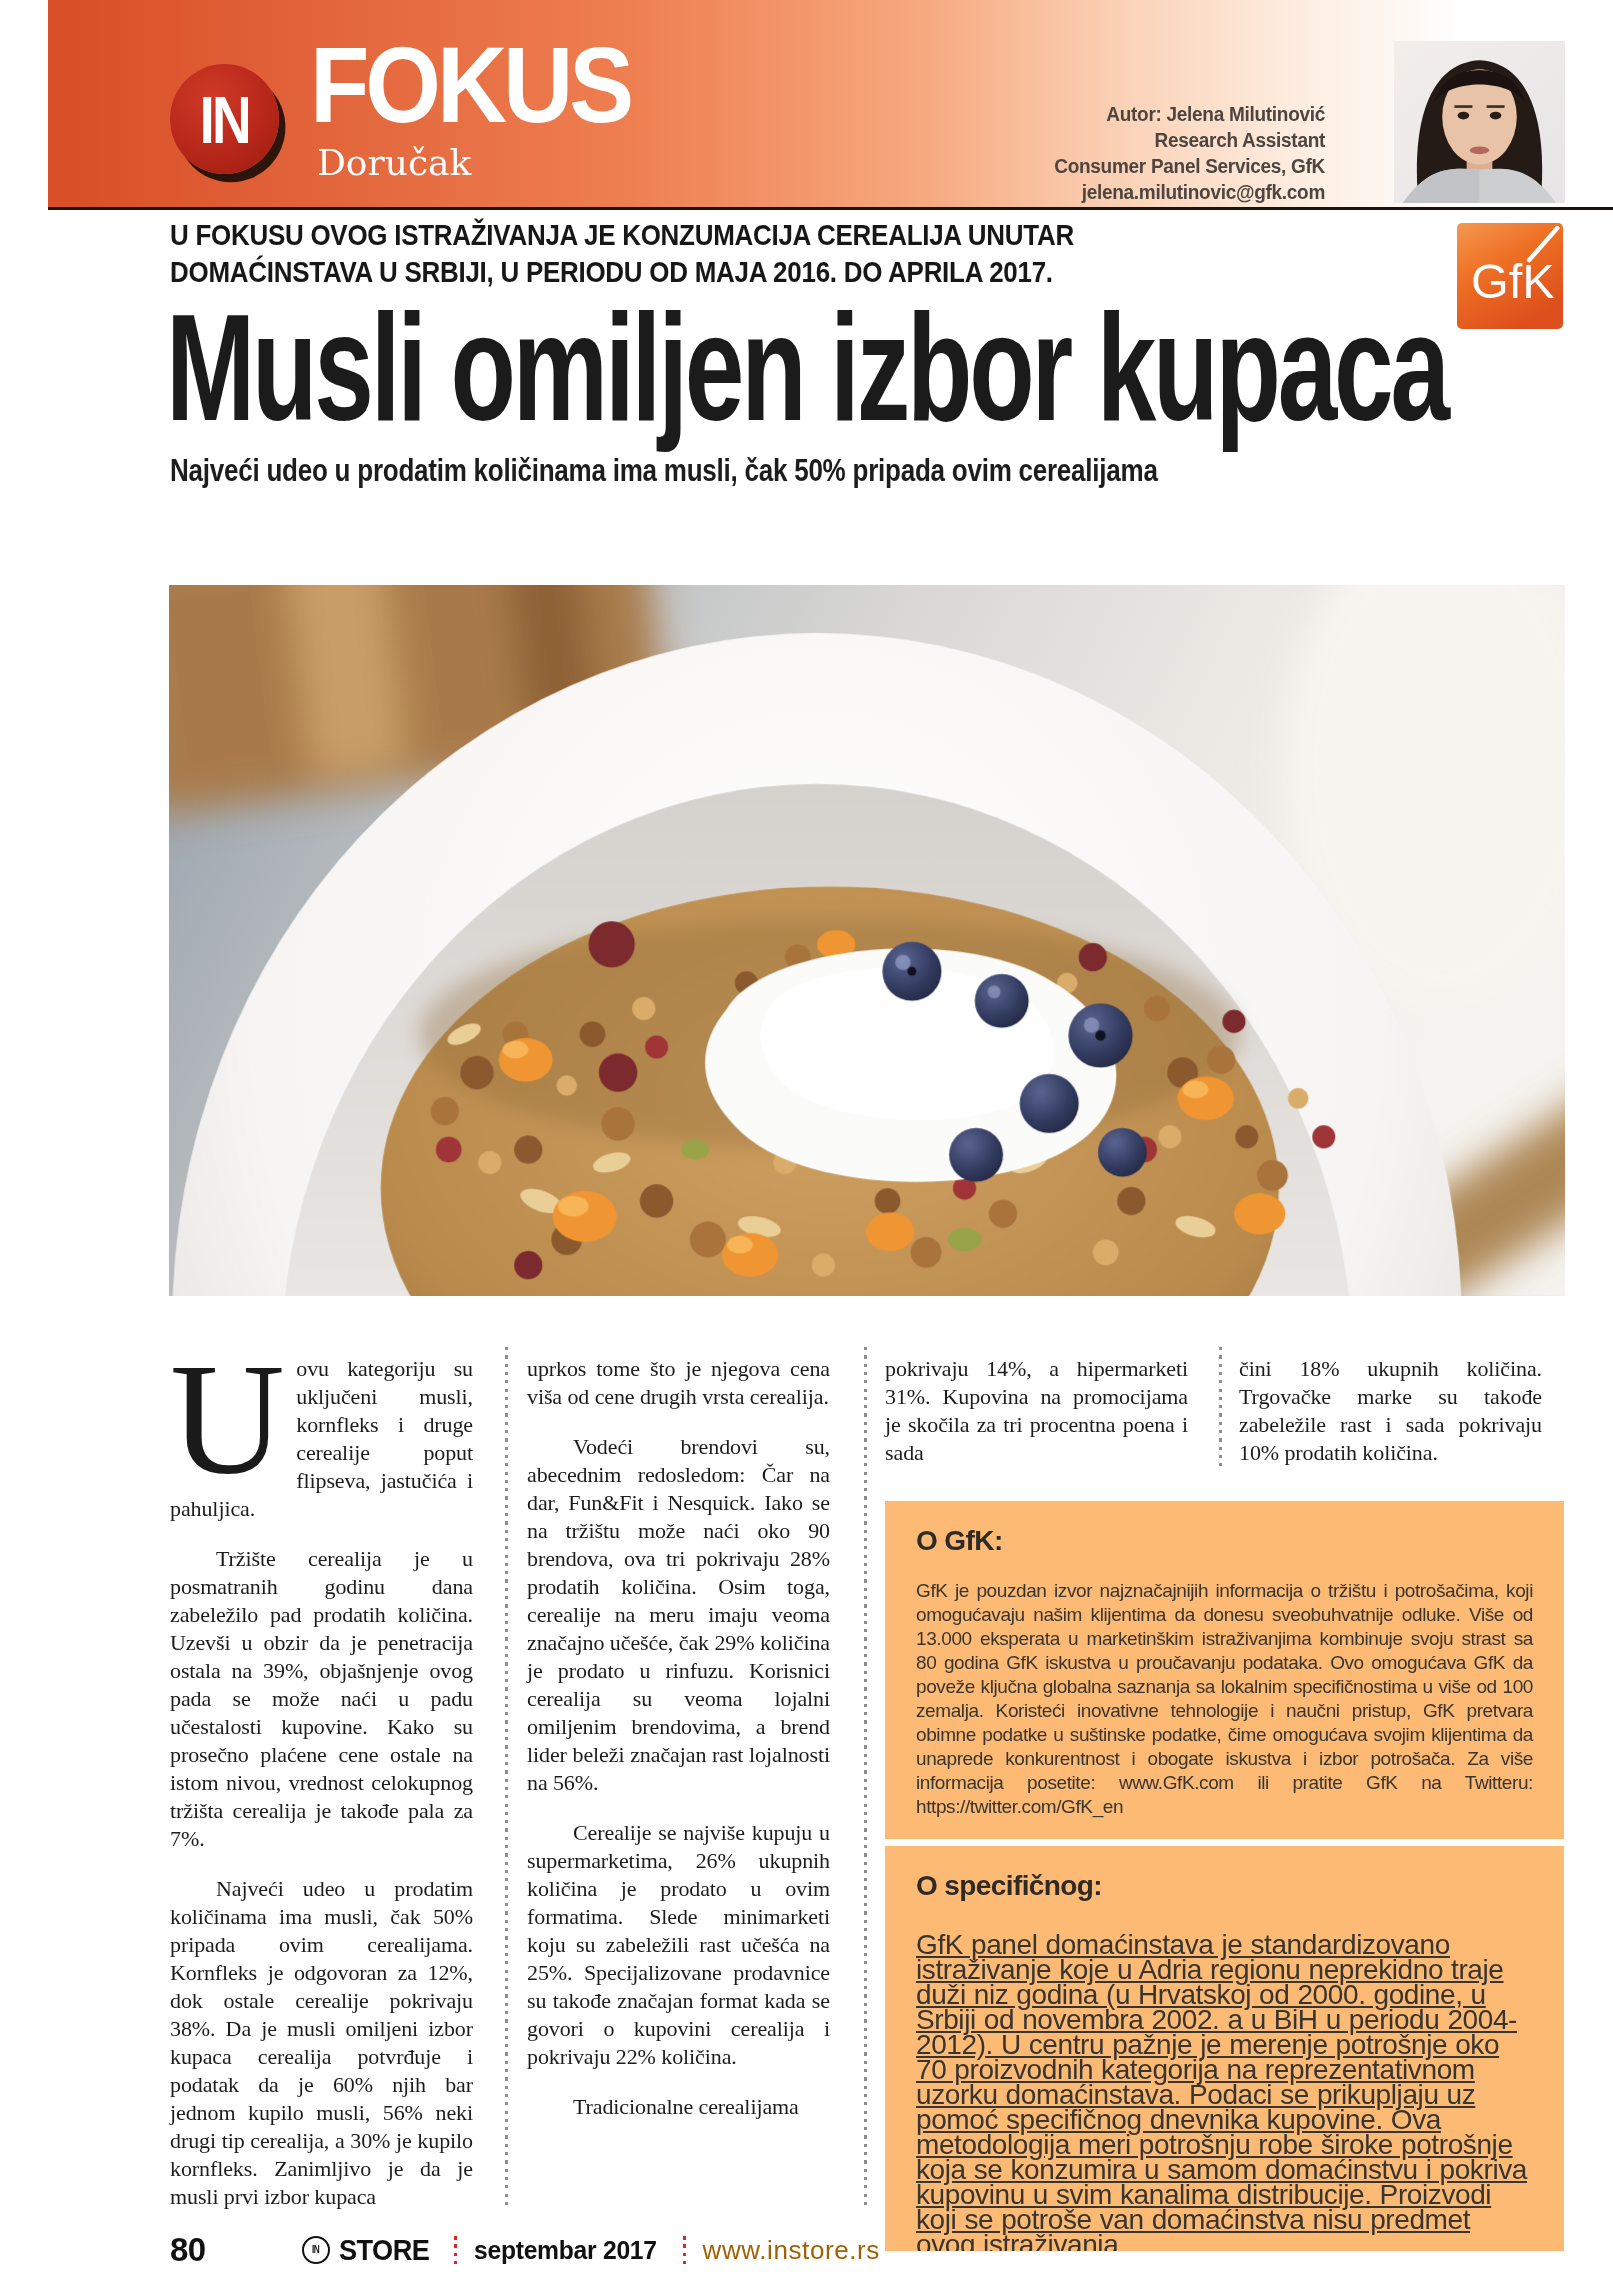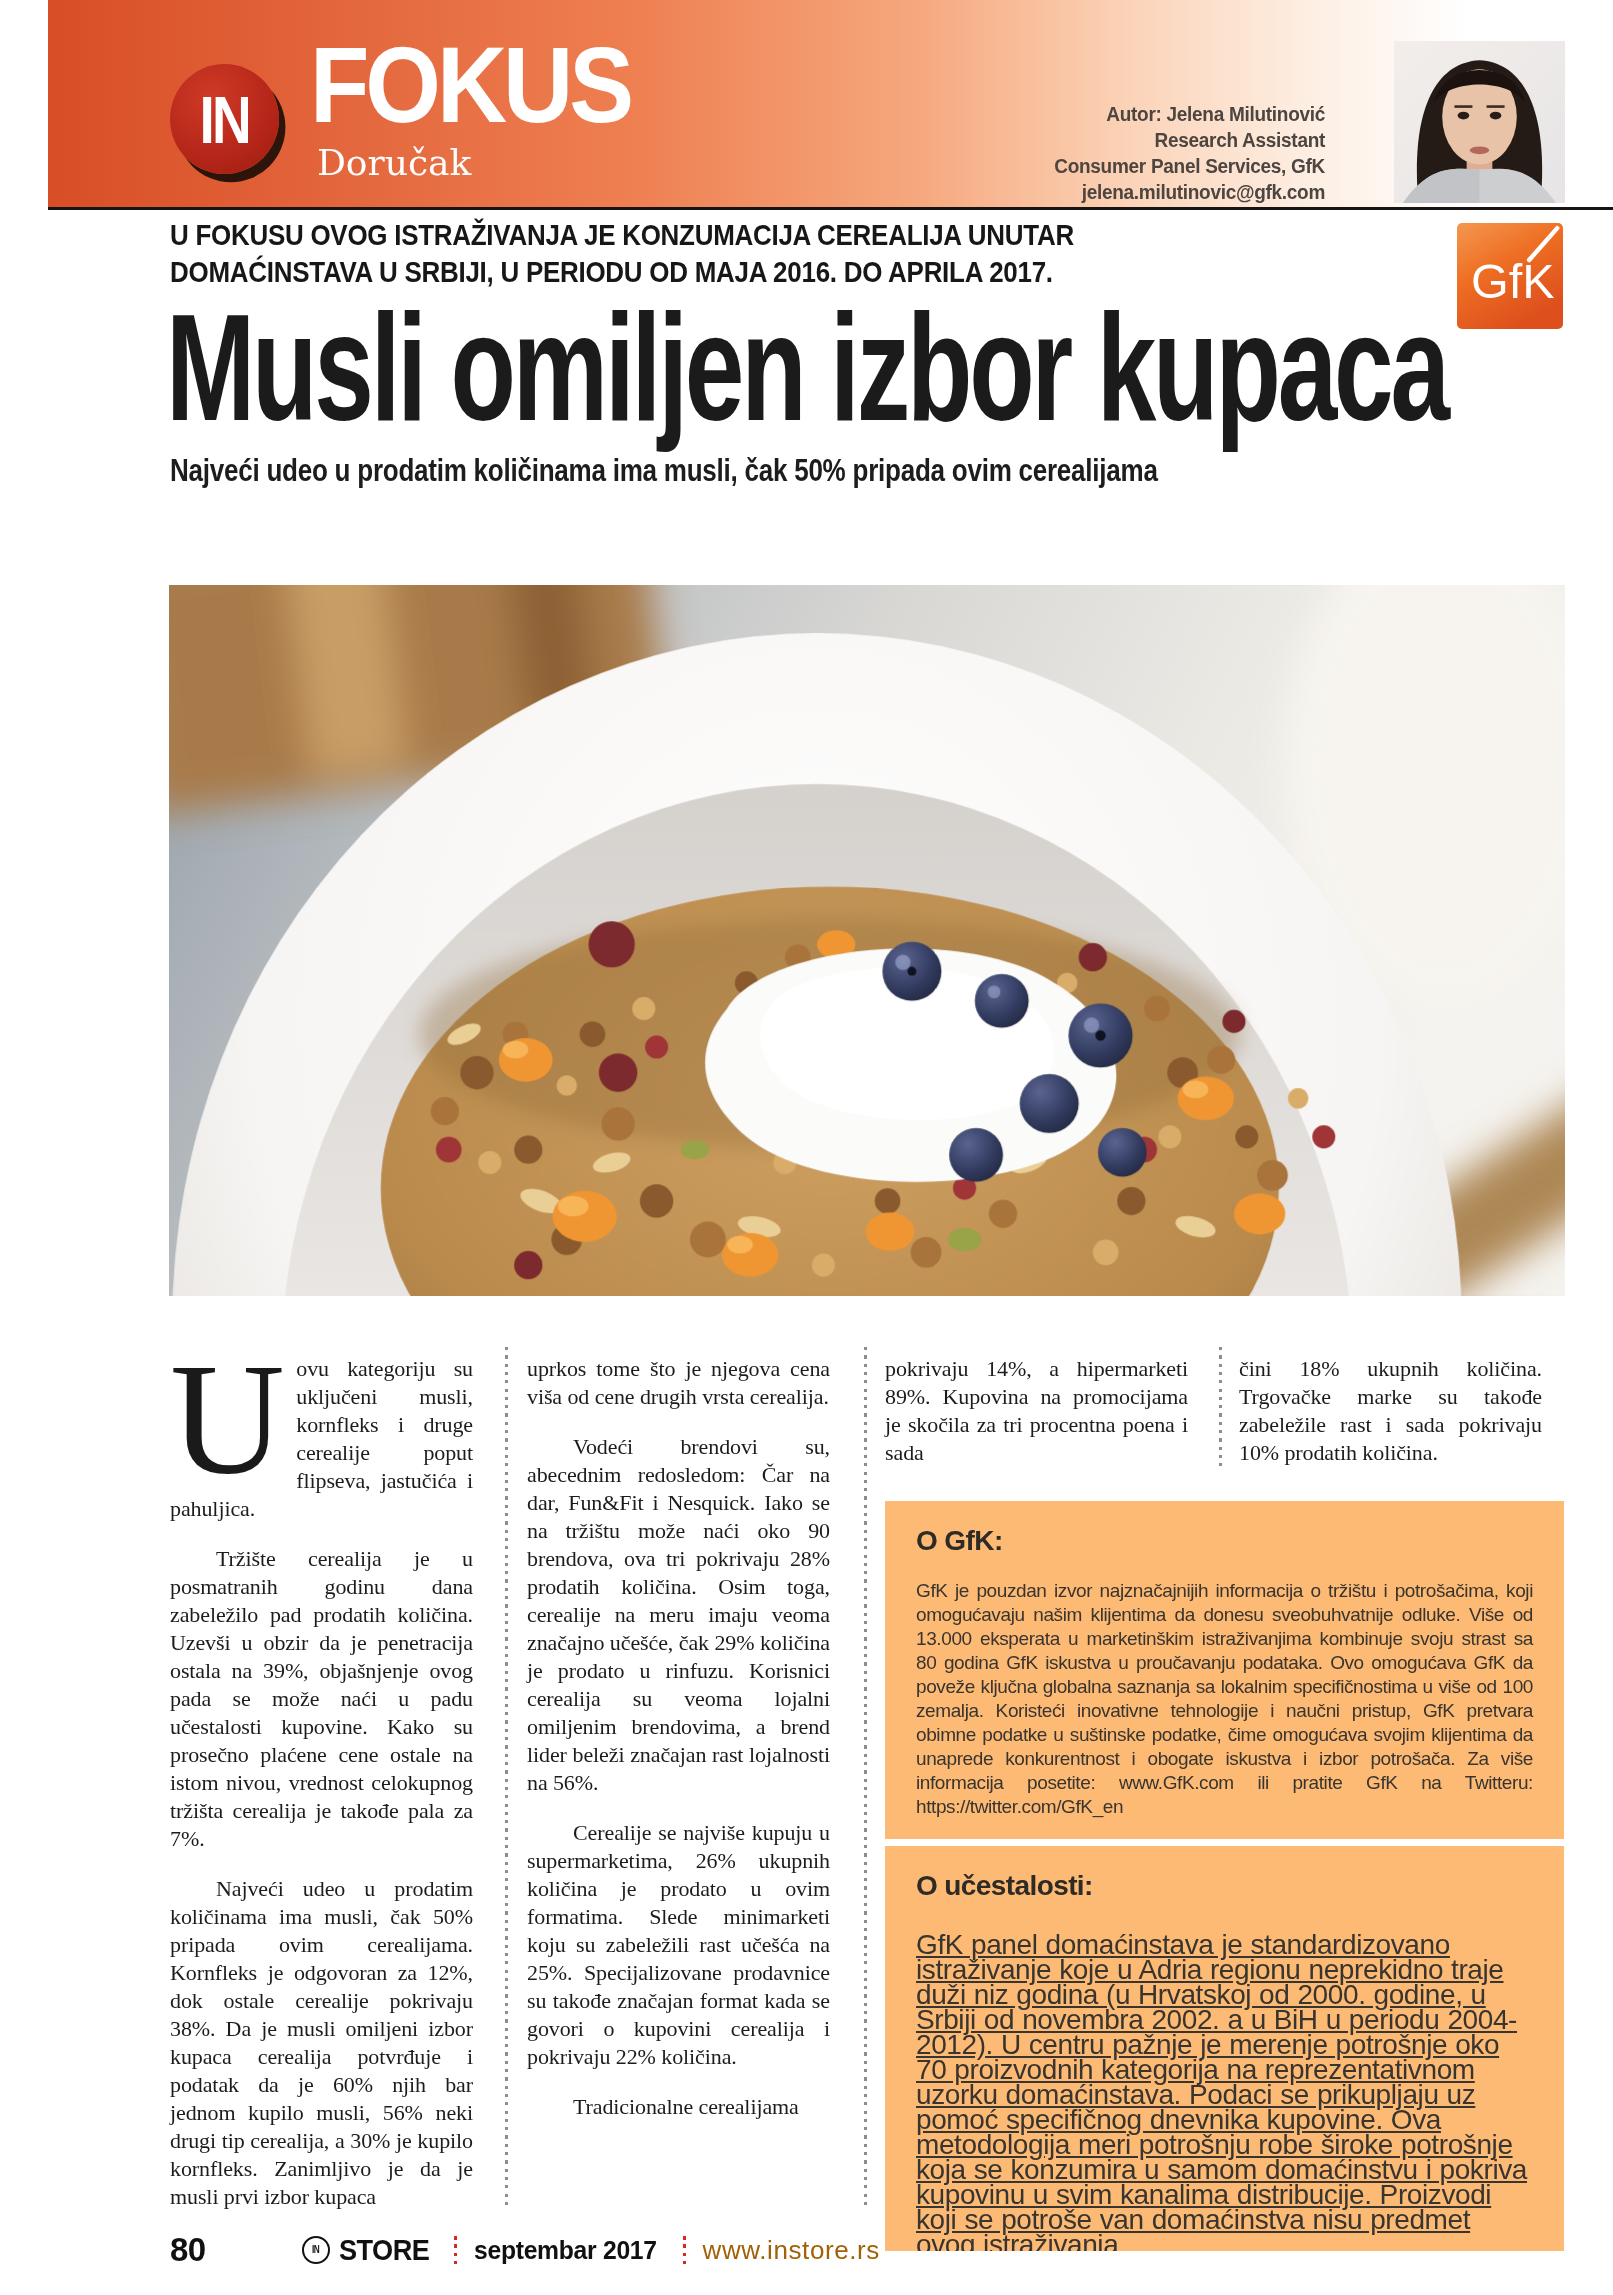--- a/index.html
+++ b/index.html
@@ -302,38 +302,38 @@
   </section>
 
   <section class="col" id="col2">
     <p class="flush">uprkos tome što je njegova cena viša od cene drugih vrsta cerealija.</p>
     <p>Vodeći brendovi su, abecednim redosledom: Čar na dar, Fun&amp;Fit i Nesquick. Iako se na tržištu može naći oko 90 brendova, ova tri pokrivaju 28% prodatih količina. Osim toga, cerealije na meru imaju veoma značajno učešće, čak 29% količina je prodato u rinfuzu. Korisnici cerealija su veoma lojalni omiljenim brendovima, a brend lider beleži značajan rast lojalnosti na 56%.</p>
     <p>Cerealije se najviše kupuju u supermarketima, 26% ukupnih količina je prodato u ovim formatima. Slede minimarketi koju su zabeležili rast učešća na 25%. Specijalizovane prodavnice su takođe značajan format kada se govori o kupovini cerealija i pokrivaju 22% količina.</p>
     <p>Tradicionalne cerealijama</p>
   </section>
 
   <section class="col" id="col3">
-    <p class="flush">pokrivaju 14%, a hipermarketi 89%. Kupovina na promocijama je skočila za tri procentna poena i sada</p>
+    <p class="flush">pokrivaju 14%, a hipermarketi 31%. Kupovina na promocijama je skočila za tri procentna poena i sada</p>
   </section>
 
   <section class="col" id="col4">
     <p class="flush">čini 18% ukupnih količina. Trgovačke marke su takođe zabeležile rast i sada pokrivaju 10% prodatih količina.</p>
   </section>
 
   <div class="vsep" id="sep1"></div>
   <div class="vsep" id="sep2"></div>
   <div class="vsep" id="sep3"></div>
 
   <aside class="info-box" id="box1">
     <h3>O GfK:</h3>
     <p>GfK je pouzdan izvor najznačajnijih informacija o tržištu i potrošačima, koji omogućavaju našim klijentima da donesu sveobuhvatnije odluke. Više od 13.000 eksperata u marketinškim istraživanjima kombinuje svoju strast sa 80 godina GfK iskustva u proučavanju podataka. Ovo omogućava GfK da poveže ključna globalna saznanja sa lokalnim specifičnostima u više od 100 zemalja. Koristeći inovativne tehnologije i naučni pristup, GfK pretvara obimne podatke u suštinske podatke, čime omogućava svojim klijentima da unaprede konkurentnost i obogate iskustva i izbor potrošača. Za više informacija posetite: www.GfK.com ili pratite GfK na Twitteru: https://twitter.com/GfK_en</p>
   </aside>
 
   <aside class="info-box" id="box2">
-    <h3>O učestalosti:</h3>
+    <h3>O specifičnog:</h3>
     <p>GfK panel domaćinstava je standardizovano istraživanje koje u Adria regionu neprekidno traje duži niz godina (u Hrvatskoj od 2000. godine, u Srbiji od novembra 2002. a u BiH u periodu 2004-2012). U centru pažnje je merenje potrošnje oko 70 proizvodnih kategorija na reprezentativnom uzorku domaćinstava. Podaci se prikupljaju uz pomoć specifičnog dnevnika kupovine. Ova metodologija meri potrošnju robe široke potrošnje koja se konzumira u samom domaćinstvu i pokriva kupovinu u svim kanalima distribucije. Proizvodi koji se potroše van domaćinstva nisu predmet ovog istraživanja.</p>
   </aside>
 
   <footer class="footer">
     <span class="pagenum">80</span>
     <span class="brand">
       <span class="fcircle">
           <span>IN</span>
         </span>
       <span class="brandname">STORE</span>

